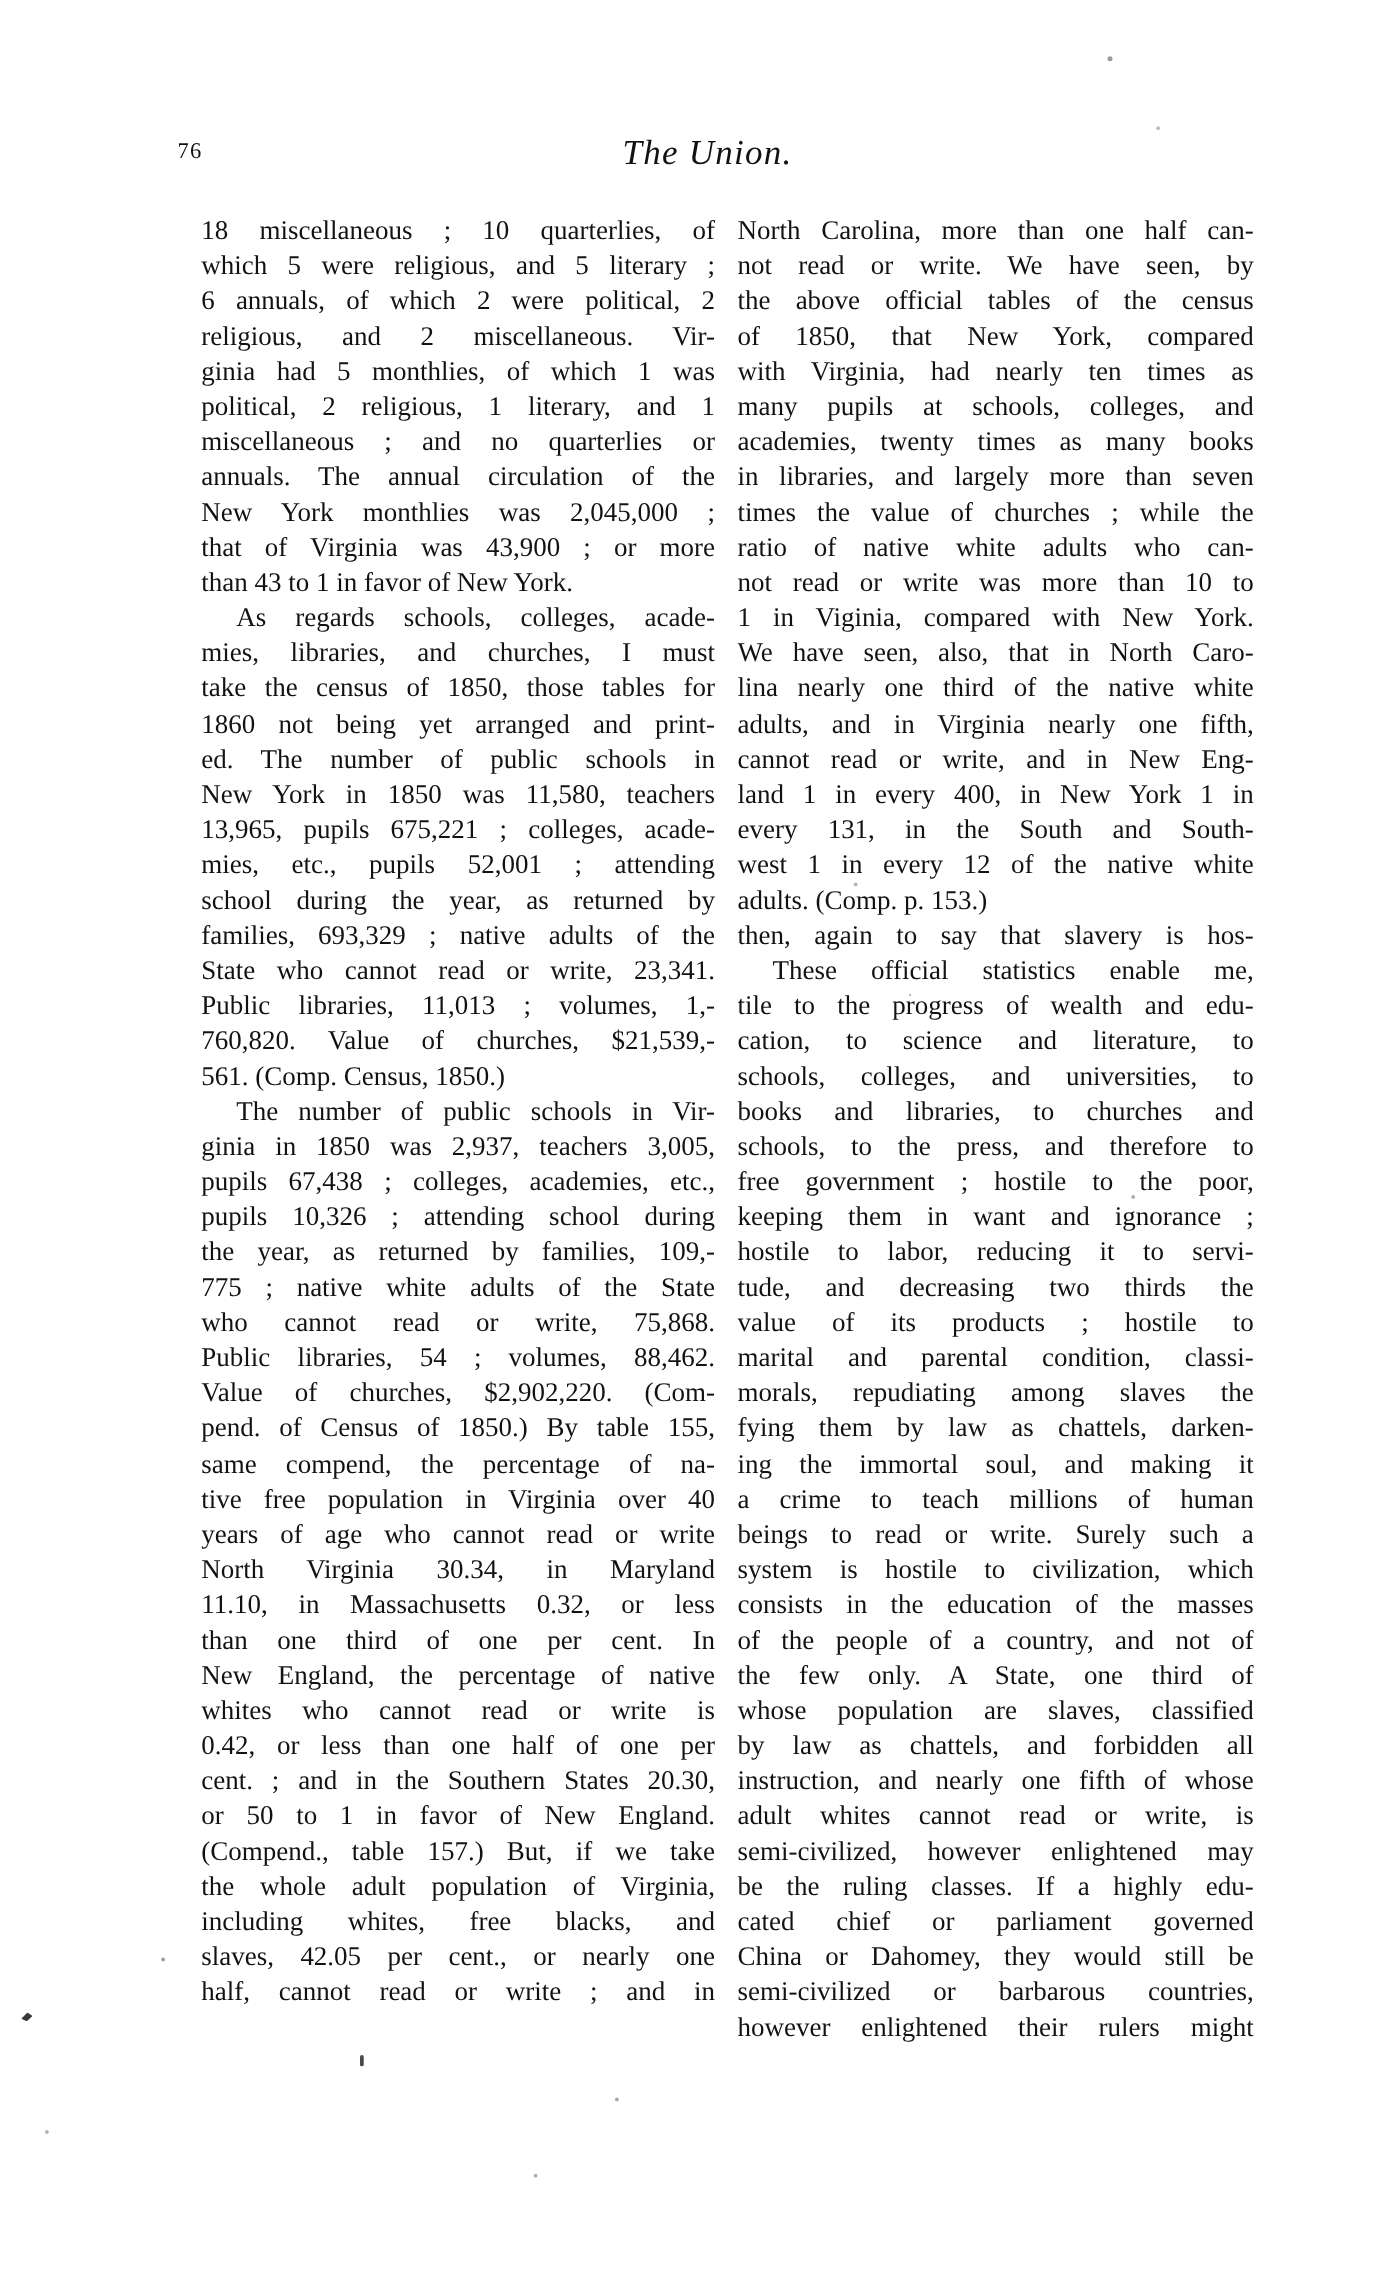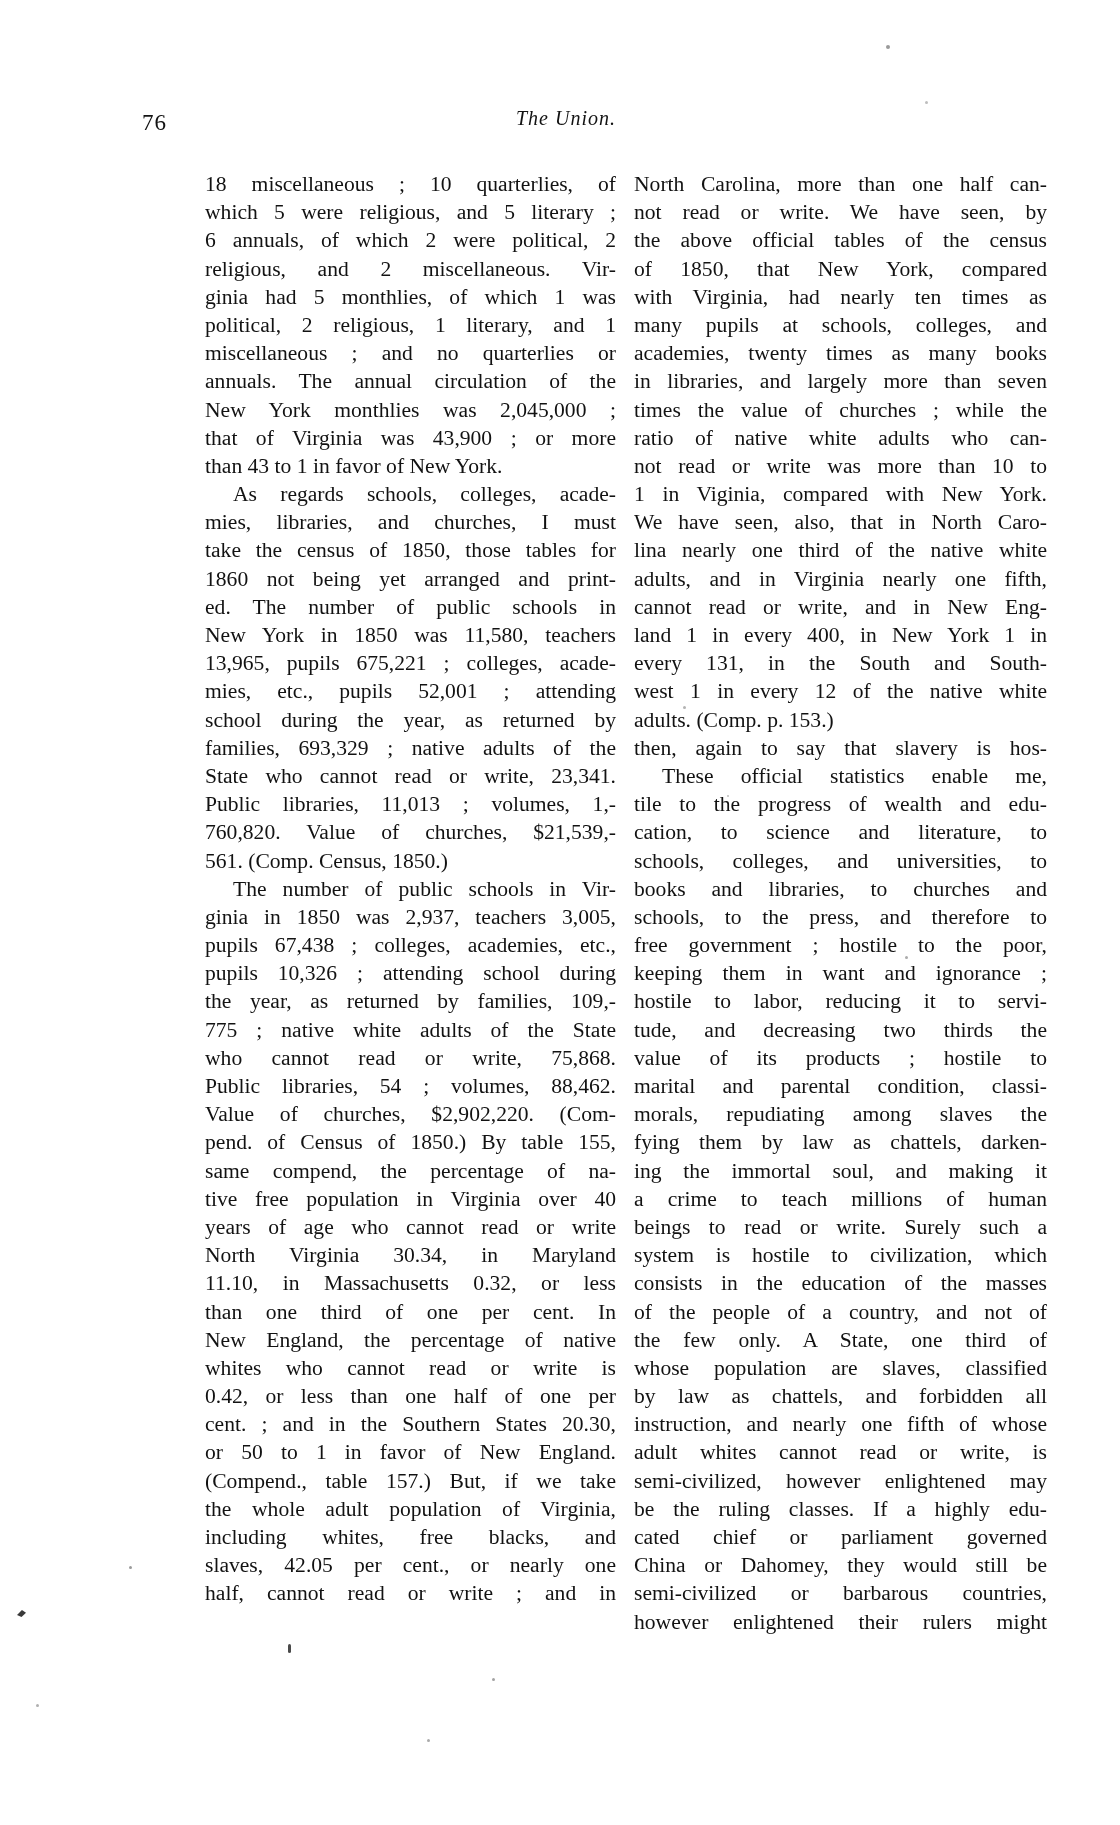--- a/index.html
+++ b/index.html
@@ -10,31 +10,31 @@
     color: #121212;
     position: relative;
     overflow: hidden;
     -webkit-font-smoothing: antialiased;
   }
   .page { position: absolute; inset: 0; }
 
   
   .pagenum {
     position: absolute; left: 142px; top: 110px;
-    font-size: 23px; letter-spacing: 1px;
+    font-size: 18px; letter-spacing: 1px;
   }
   .title {
     position: absolute; left: 566px; top: 107px;
     transform: translateX(-50%);
-    font-style: italic; font-size: 20px; letter-spacing: 1px;
+    font-style: italic; font-size: 28px; letter-spacing: 1px;
     white-space: nowrap;
   }
 
   
-  .col { position: absolute; top: 170px; margin-left: 44px; }
+  .col { position: absolute; top: 170px; }
   .col-left  { left: 161px; width: 411px; }
   .col-right { left: 590px; width: 413px; }
 
   .line {
     height: 28.2px; line-height: 28.2px;
     font-size: 21.6px;
     overflow: hidden;
     white-space: nowrap;
     text-align: left;
   }

